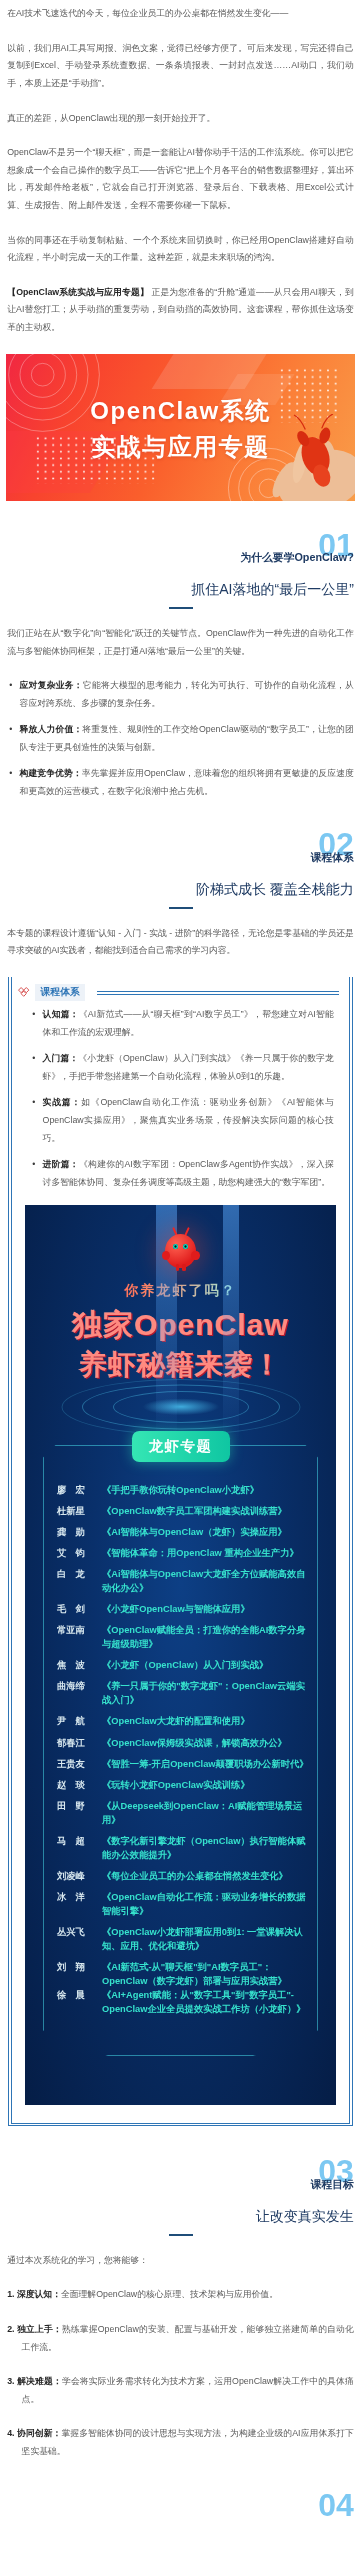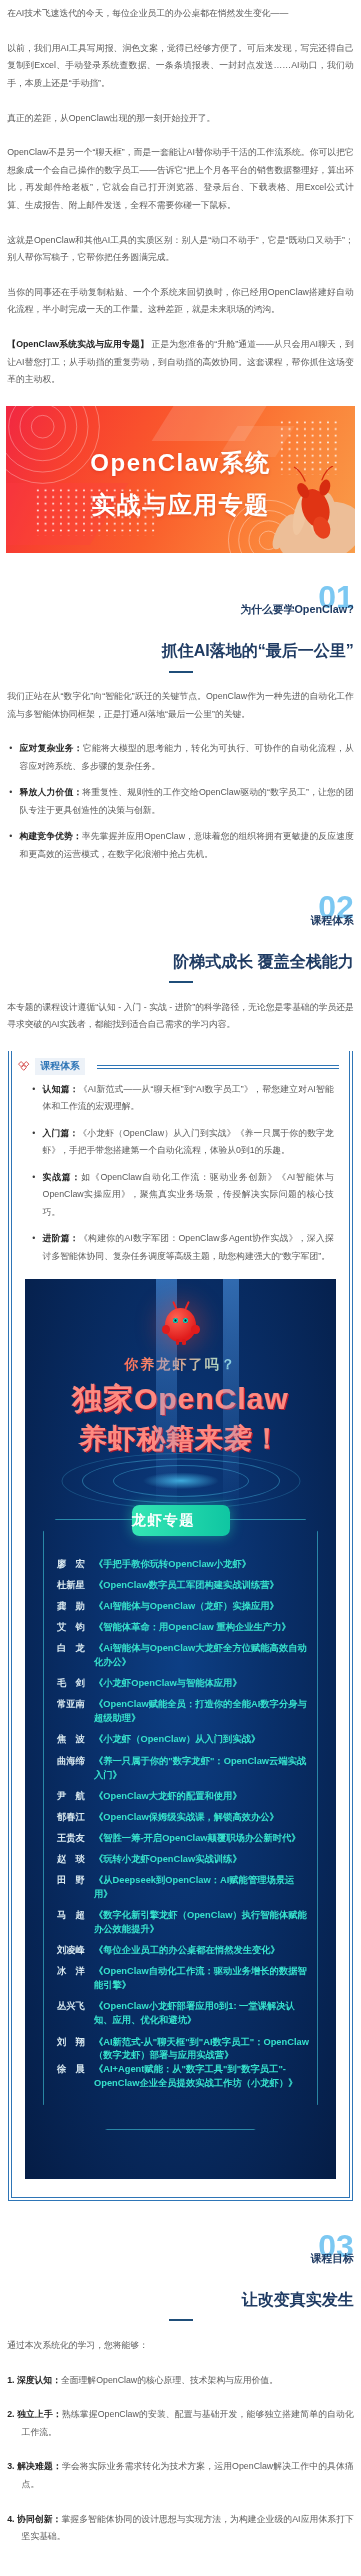--- a/index.html
+++ b/index.html
@@ -8,30 +8,30 @@
   p.body{font-size:8.8px;line-height:2;color:#595959;margin:0 0 17px;text-align:justify;}
   .blead{color:#262626;font-weight:bold;}
   
   .banner{position:relative;height:147px;margin:1px -1px 23px;overflow:hidden;
     background:linear-gradient(115deg,#f12742 0%,#f8432e 22%,#fa5f2c 48%,#fb7f38 72%,#f99d49 100%);padding-left:36px;}
   .banner .streak{position:absolute;background:rgba(255,255,255,.14);transform:skewX(-32deg);}
   .banner .st1{width:93px;height:46px;left:160px;top:-10.3px;}
   .banner .st2{width:57px;height:31px;left:222px;top:20.6px;background:rgba(255,255,255,.10);}
   .banner .st3{width:134px;height:62px;left:-31px;top:77px;background:rgba(255,60,70,.25);}
   .banner-title{position:absolute;left:0;width:100%;text-align:center;color:#ffffff;font-weight:bold;font-size:24px;letter-spacing:1.5px;text-shadow:0 1px 3.1px rgba(150,20,20,.25);}
-  .bt1{top:41px;} .bt2{top:83px;}
+  .bt1{top:41px;} .bt2{top:77px;}
   .dotgrid{position:absolute;background-image:radial-gradient(circle,rgba(255,255,255,.85) 0.8px,transparent 1.2px);background-size:7.7px 6.7px;}
   .dg-tr{top:13.4px;right:15.5px;width:61px;height:56px;}
   .dg-bl{left:28px;bottom:16.5px;width:121px;height:49px;}
   .ring-svg{position:absolute;}
   
   .sec{text-align:right;margin:30px 0 15.5px;}
   .sec-num{font-size:32px;line-height:.92;font-weight:bold;color:#7cc8f2;}
   .sec-title{position:relative;z-index:1;margin-top:-8.8px;font-size:10.8px;font-weight:bold;color:#1f3b63;}
-  .sec-sub{margin-top:24px;font-size:16px;font-weight:bold;color:#1f3b63;}
+  .sec-sub{margin-top:16px;font-size:14px;font-weight:normal;color:#1f3b63;}
   .sec-line{width:24px;height:2.1px;background:#1f4e79;margin:8.2px auto 0;}
   ul.dots{list-style:none;margin:0 0 15.5px;padding:0 0 0 12.4px;}
   ul.dots li{position:relative;font-size:8.8px;line-height:2;color:#595959;text-align:justify;margin-bottom:8.8px;}
   ul.dots li::before{content:"\2022";position:absolute;left:-10.3px;top:0;color:#3a3a3a;}
   p.goal{padding-left:14.4px;text-indent:-14.4px;}
   
   .course-box{position:relative;margin:13.4px 1px 31px;border-left:0.5px solid #2e75b6;border-right:0.5px solid #2e75b6;border-bottom:0.5px solid #2e75b6;}
   .course-box-inner{border-left:0.5px solid #2e75b6;border-right:0.5px solid #2e75b6;border-bottom:0.5px solid #2e75b6;margin:0 1.5px 1.5px;padding:14.4px 10.3px 12.4px;}
   .cb-head{display:flex;align-items:center;gap:5.2px;margin:-7.2px 0 5.2px -5.2px;}
   .cb-label{background:#edf2f8;color:#2e75b6;font-size:9.8px;font-weight:bold;padding:2.1px 5.2px;}
@@ -56,26 +56,26 @@
     background:linear-gradient(90deg,#ff4d4d 0%,#ff7a5e 35%,#9fe8d8 70%,#29e6c8 100%);
     -webkit-background-clip:text;background-clip:text;color:transparent;margin-bottom:8.2px;}
   .ptitle{text-align:center;font-weight:bold;color:#ff8a80;
     text-shadow:1.3px 1.3px 0 #b3192e,-0.5px -0.5px 0 rgba(255,200,190,.5);letter-spacing:1px;}
   .pt1{font-size:30px;line-height:1.15;}
   .pt2{font-size:28px;line-height:1.2;margin-top:5.2px;}
   .ripple{position:relative;height:44px;margin:3.1px auto 0;width:227px;}
   .ripple i{position:absolute;left:50%;top:50%;transform:translate(-50%,-50%);border-radius:50%;border:0.5px solid rgba(90,220,255,.35);display:block;}
   .ripple .r1{width:77px;height:17.5px;background:radial-gradient(ellipse,rgba(80,210,255,.75),rgba(80,210,255,0) 70%);border:none;}
   .ripple .r2{width:134px;height:30px;} .ripple .r3{width:196px;height:43px;} .ripple .r4{width:237px;height:54px;border-color:rgba(90,220,255,.2);}
-  .badge{position:relative;z-index:2;display:block;width:98px;margin:2.1px auto 0;text-align:left;
+  .badge{position:relative;z-index:2;display:block;width:98px;margin:2.1px auto 0;text-align:center;
     background:linear-gradient(90deg,#35e6b4,#0fc6a2);color:#ffffff;font-size:14.4px;font-weight:bold;letter-spacing:1.5px;
     padding:6.2px 0;border-radius:7.2px;box-shadow:0 0 12.4px rgba(40,230,180,.45);}
   .cframe{position:relative;margin-top:-17.5px;padding:38px 7.2px 31px 13.4px;border:0.5px solid rgba(70,215,230,.55);
     clip-path:polygon(13.4px 0,calc(100% - 13.4px) 0,100% 13.4px,100% calc(100% - 26px),calc(100% - 66px) 100%,66px 100%,0 calc(100% - 26px),0 13.4px);}
-  .crow{display:flex;gap:3px;margin-bottom:7.2px;}
+  .crow{display:flex;gap:11px;margin-bottom:7.2px;}
   .cname{flex:0 0 34px;font-size:9.3px;font-weight:bold;color:#d7e7ee;line-height:1.5;white-space:nowrap;}
   .ctitle{flex:1;font-size:9.3px;font-weight:bold;color:#36e2cd;line-height:1.5;}
   
   .icon{display:inline-block;line-height:0;}
 </style>
 </head>
 <body>
 
 <svg width="0" height="0" style="position:absolute" aria-hidden="true">
   <defs>
@@ -90,21 +90,20 @@
     </linearGradient>
   </defs>
 </svg>
 
 <div class="wrap">
 
   <p class="body">在AI技术飞速迭代的今天，每位企业员工的办公桌都在悄然发生变化——</p>
   <p class="body">以前，我们用AI工具写周报、润色文案，觉得已经够方便了。可后来发现，写完还得自己复制到Excel、手动登录系统查数据、一条条填报表、一封封点发送……AI动口，我们动手，本质上还是“手动挡”。</p>
   <p class="body">真正的差距，从OpenClaw出现的那一刻开始拉开了。</p>
   <p class="body">OpenClaw不是另一个“聊天框”，而是一套能让AI替你动手干活的工作流系统。你可以把它想象成一个会自己操作的数字员工——告诉它“把上个月各平台的销售数据整理好，算出环比，再发邮件给老板”，它就会自己打开浏览器、登录后台、下载表格、用Excel公式计算、生成报告、附上邮件发送，全程不需要你碰一下鼠标。</p>
-  <p class="body">这就是OpenClaw和其他AI工具的实质区别：别人是“动口不动手”，它是“既动口又动手”；别人帮你写稿子，它帮你把任务圆满完成。</p>
   <p class="body">当你的同事还在手动复制粘贴、一个个系统来回切换时，你已经用OpenClaw搭建好自动化流程，半小时完成一天的工作量。这种差距，就是未来职场的鸿沟。</p>
   <p class="body">
     <span class="blead">【OpenClaw系统实战与应用专题】</span><span> 正是为您准备的“升舱”通道——从只会用AI聊天，到让AI替您打工；从手动挡的重复劳动，到自动挡的高效协同。这套课程，帮你抓住这场变革的主动权。</span>
   </p>
 
   <div class="banner">
     <span class="streak st1"></span>
     <span class="streak st2"></span>
     <span class="streak st3"></span>
     <svg class="ring-svg" style="left:-20.6px;top:-31px" width="134" height="124" viewBox="0 0 260 240">

